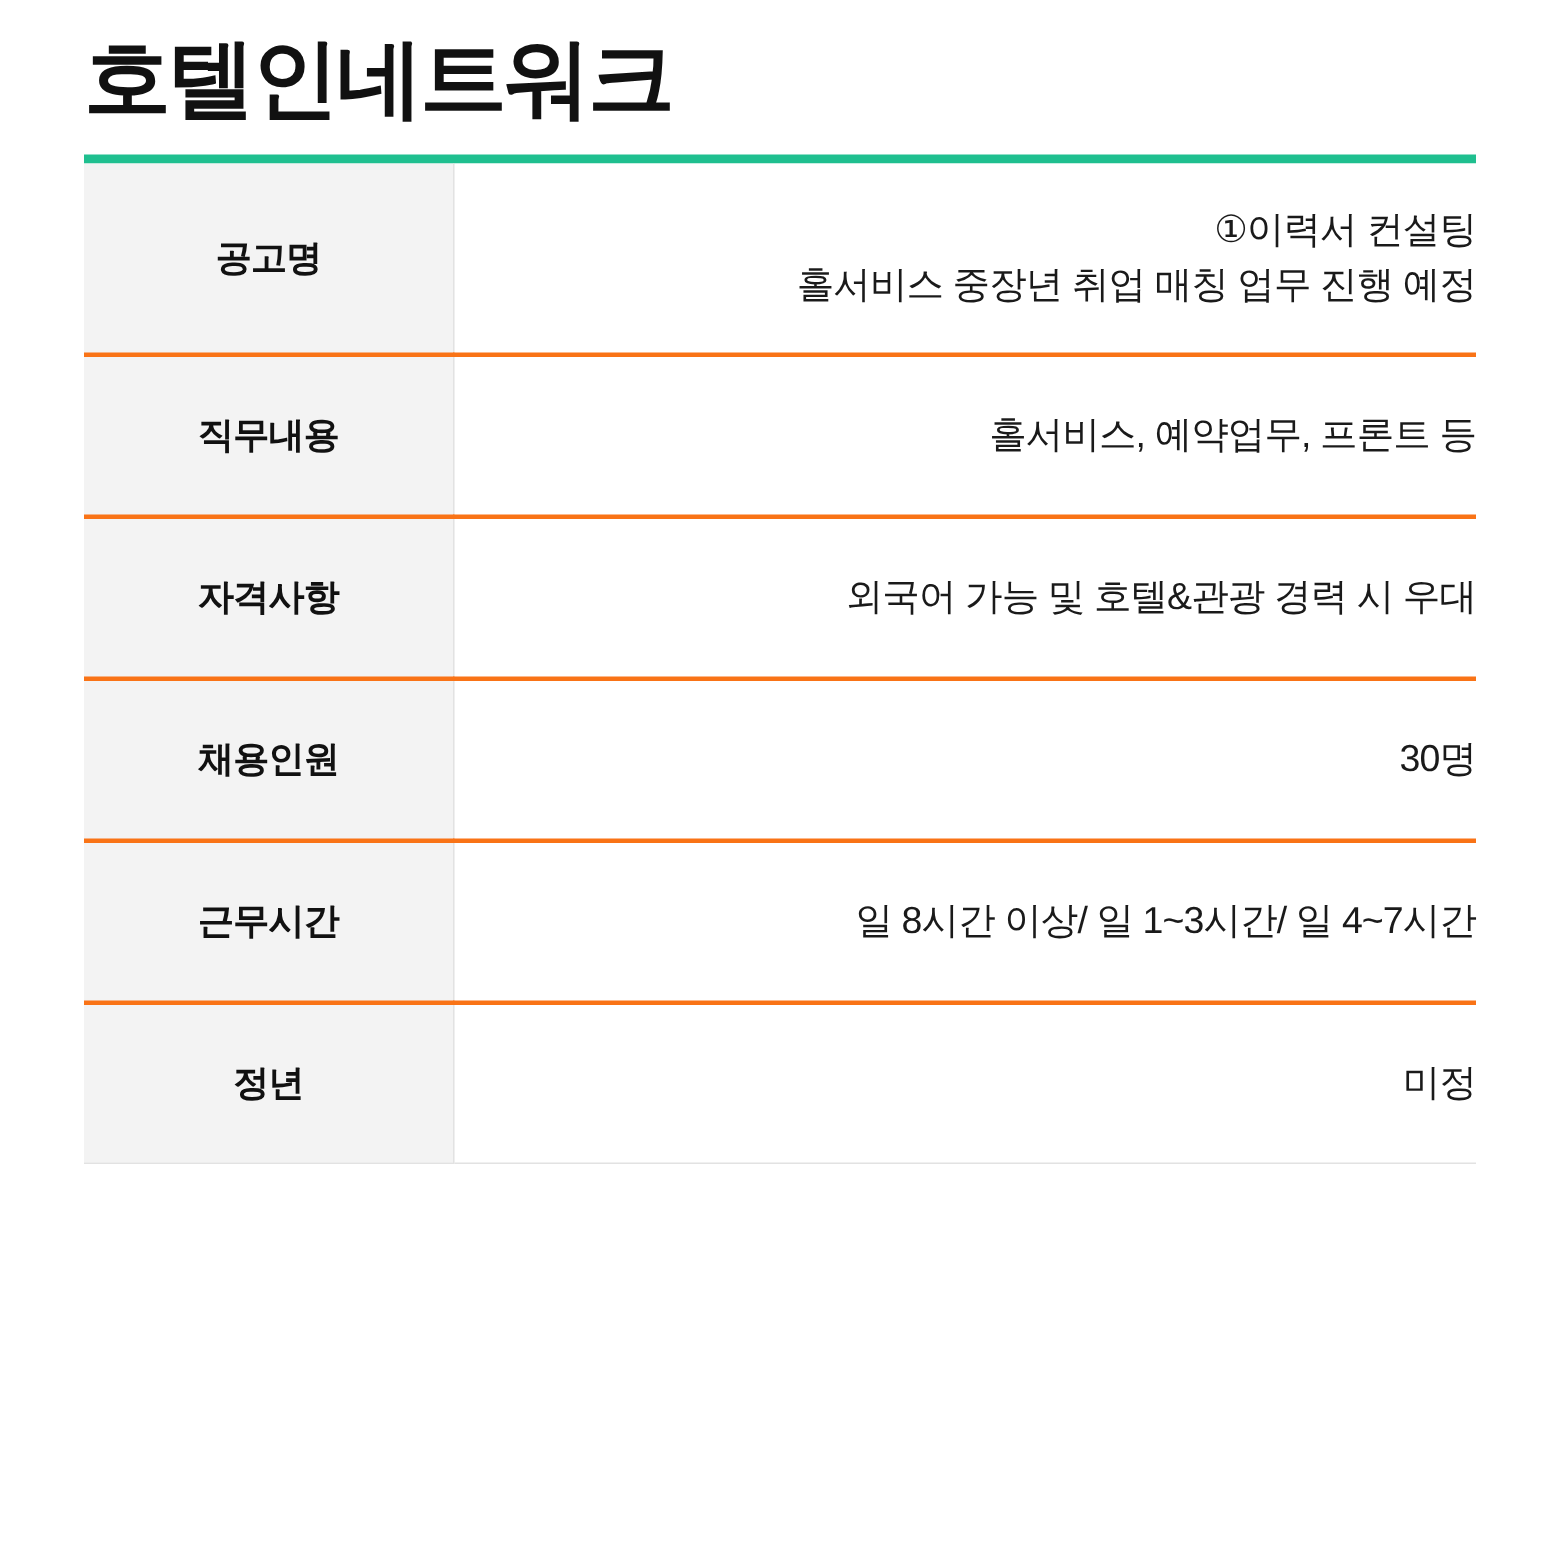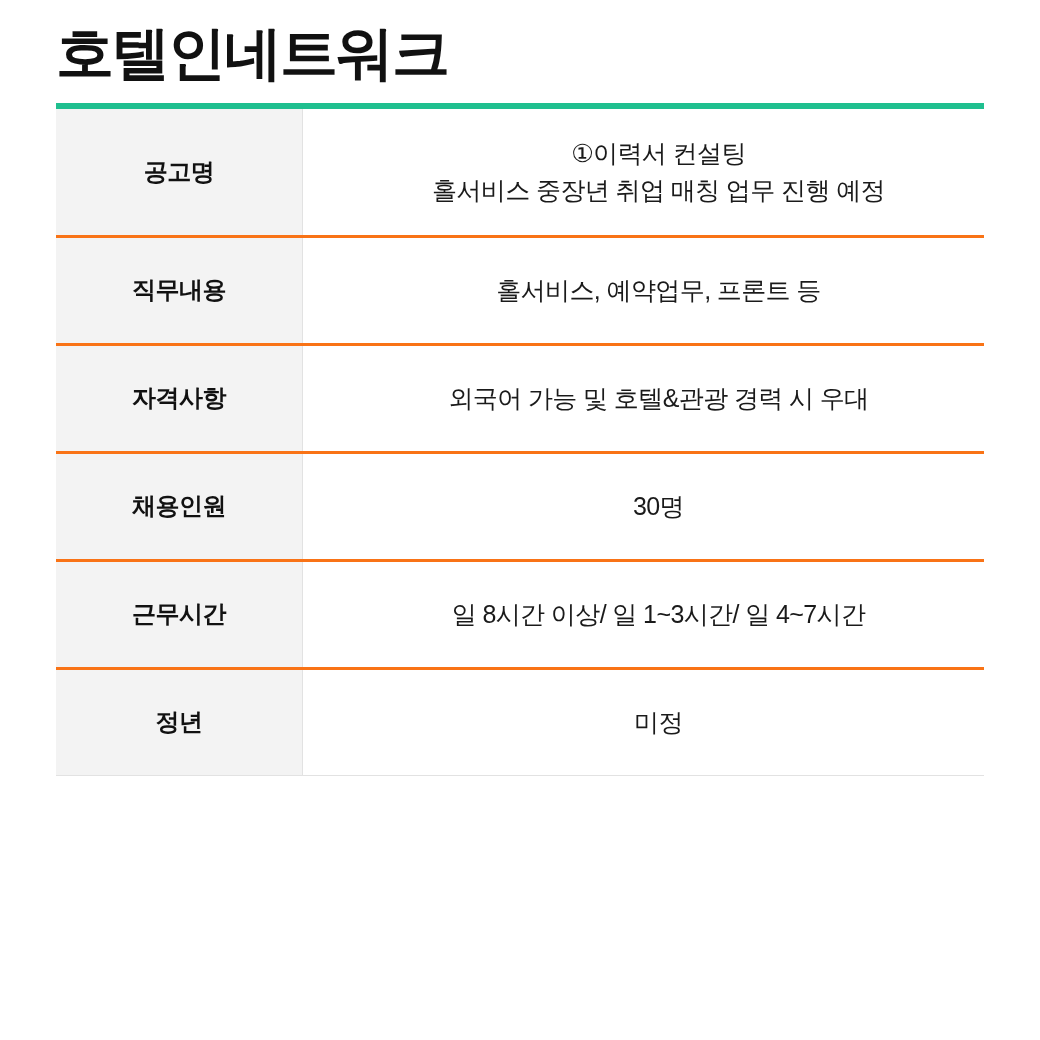--- a/index.html
+++ b/index.html
@@ -57,21 +57,21 @@
     vertical-align: middle;
     padding: 0;
     border-right: 1px solid #e2e2e2;
     letter-spacing: -0.5px;
   }
   td.value-cell {
     background: #ffffff;
     font-size: 25px;
     font-weight: 400;
     color: #1a1a1a;
-    text-align: center;
+    text-align: right;
     vertical-align: middle;
     padding: 0 0 0 30px;
     letter-spacing: -0.6px;
     line-height: 1.45;
   }
   .value-line {
     display: block;
     white-space: pre;
   }
   .row-tall th.label-cell, .row-tall td.value-cell { height: 126px; }

